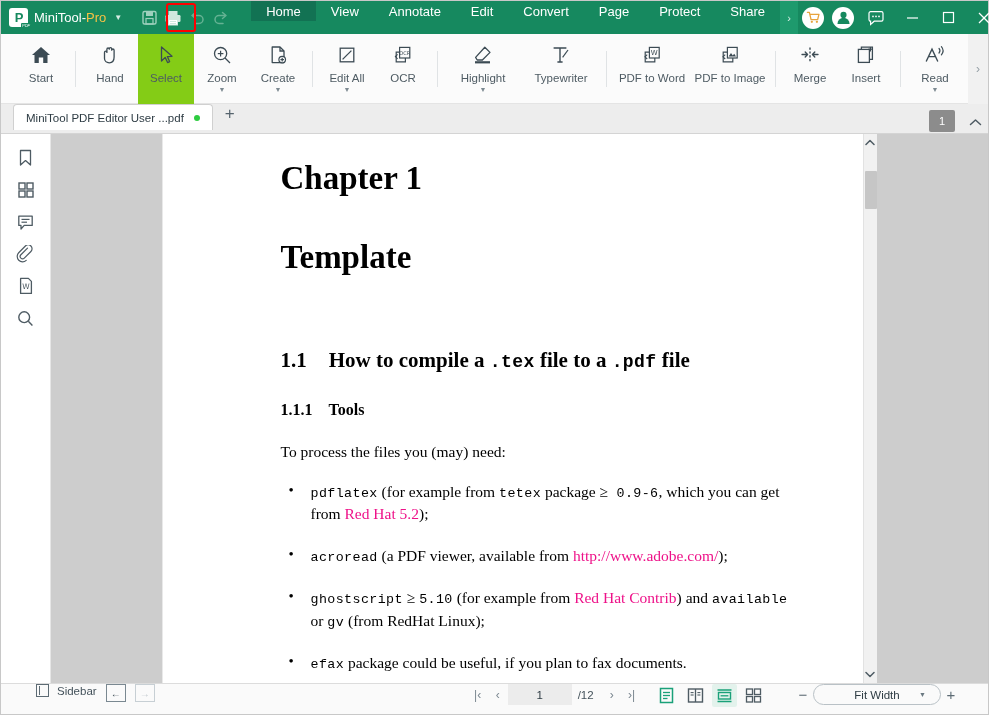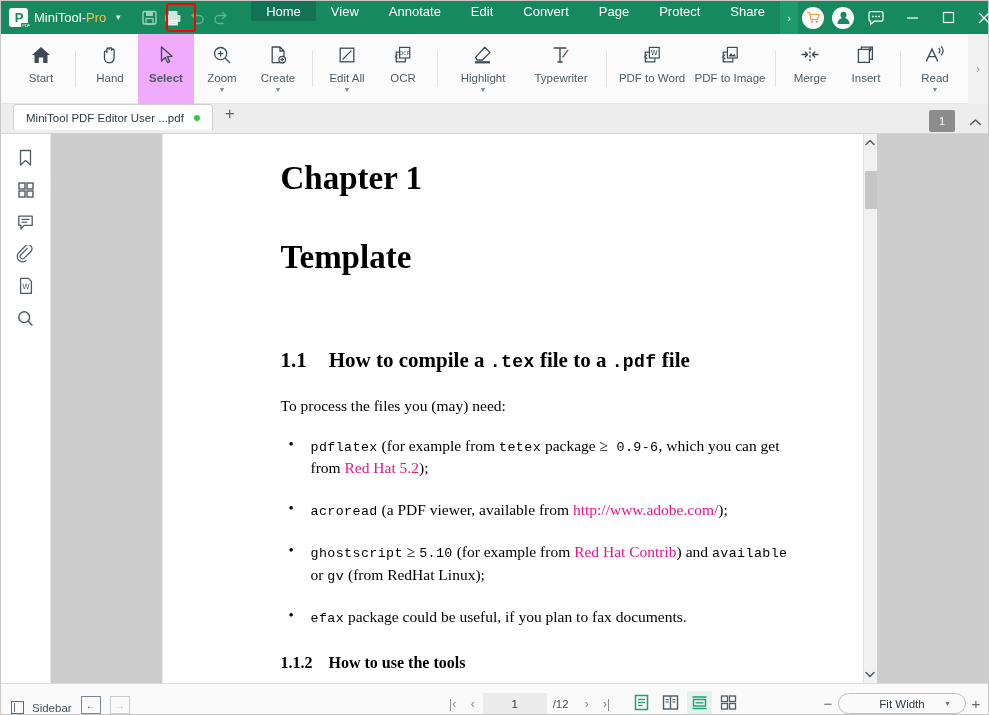--- a/index.html
+++ b/index.html
@@ -105,21 +105,21 @@
   }
   .rb-item {
     width: 56px; height: 70px;
     display: flex; flex-direction: column; align-items: center;
     justify-content: flex-start;
     padding-top: 7px;
     color: #4e5b63;
     position: relative;
   }
   .rb-item.wide { width: 78px; }
-  .rb-item.sel { background: #f0abfc; font-weight: bold; }
+  .rb-item.sel { background: #84cc16; }
   .rb-ico {
     height: 27px; display: flex; align-items: center; justify-content: center;
   }
   .rb-lbl {
     font-size: 11.5px; margin-top: 4px; white-space: nowrap;
     color: #4e5b63;
   }
   .rb-caret {
     font-size: 7px; margin-top: 2px; color: #7d8a92;
   }
@@ -264,22 +264,22 @@
     font-size: 15px;
   }
   .h-sub.last {
     margin-top: 26px;
   }
 
   
   .statusbar {
     height: 31px; flex: 0 0 31px;
     background: #fafafa; border-top: 1px solid #dcdcdc;
-    display: flex; align-items: flex-end;
-    padding: 0 2px; font-size: 11.5px; color: #44525b;
+    display: flex; align-items: flex-start;
+    padding: 0 27px; font-size: 11.5px; color: #44525b;
   }
   .sb-sidebar {
     display: flex; align-items: center; margin-left: 8px;
   }
   .sb-sq {
     width: 13px; height: 13px; border: 1px solid #5d6b74;
     margin-right: 8px; position: relative;
   }
   .sb-sq::after {
     content: ""; position: absolute; left: 2px; top: 1px;
@@ -656,20 +656,23 @@
       <div class="page-sheet">
         <div class="doc">
 
           <div class="h-chapter">Chapter 1</div>
           <div class="h-title">Template</div>
 
           <div class="h-sec">
             <span class="num">1.1</span><span>How to compile a </span><span class="mono">.tex</span><span> file to a </span><span class="mono">.pdf</span><span> file</span>
           </div>
 
+          <div class="h-sub">
+            <span class="num">1.1.1</span><span>Tools</span>
+          </div>
 
           <div class="p-intro">To process the files you (may) need:</div>
 
           <ul class="bul">
             <li><span class="mono">pdflatex</span><span> (for example from </span><span class="mono">tetex</span><span> package </span><span>≥</span><span class="mono"> 0.9-6</span><span>, which you can get from </span><span class="pink">Red Hat 5.2</span><span>);</span></li>
             <li><span class="mono">acroread</span><span> (a PDF viewer, available from </span><span class="pink">http://www.adobe.com/</span><span>);</span></li>
             <li><span class="mono">ghostscript</span><span> ≥ </span><span class="mono">5.10</span><span> (for example from </span><span class="pink">Red Hat Contrib</span><span>) and </span><span class="mono">available</span><span> or </span><span class="mono">gv</span><span> (from RedHat Linux);</span></li>
             <li><span class="mono">efax</span><span> package could be useful, if you plan to fax documents.</span></li>
           </ul>
 

